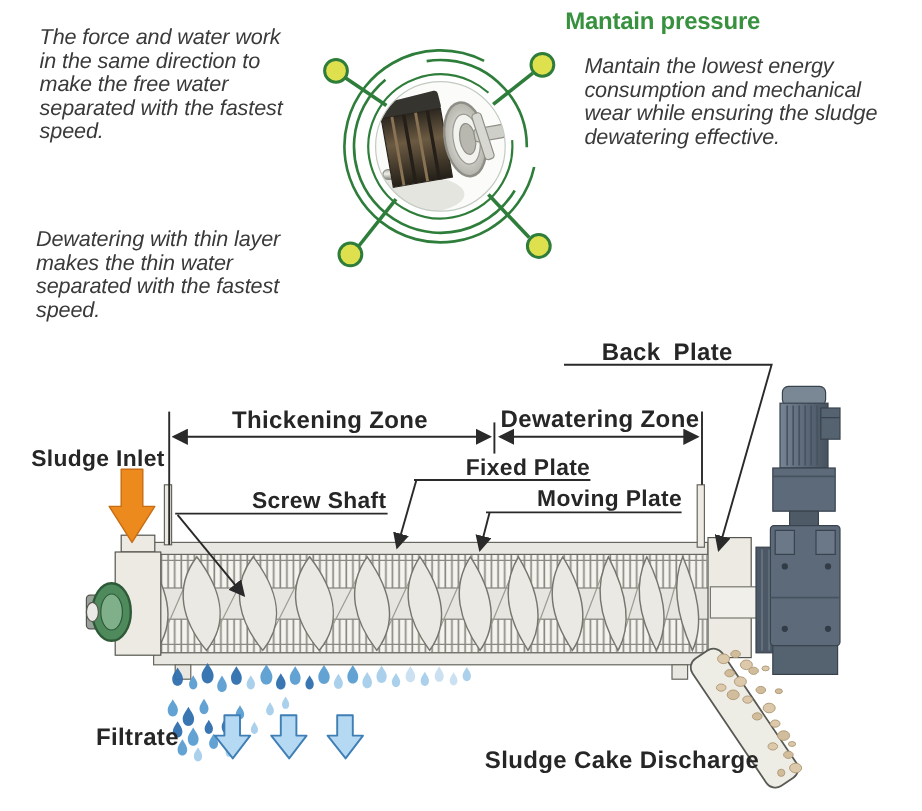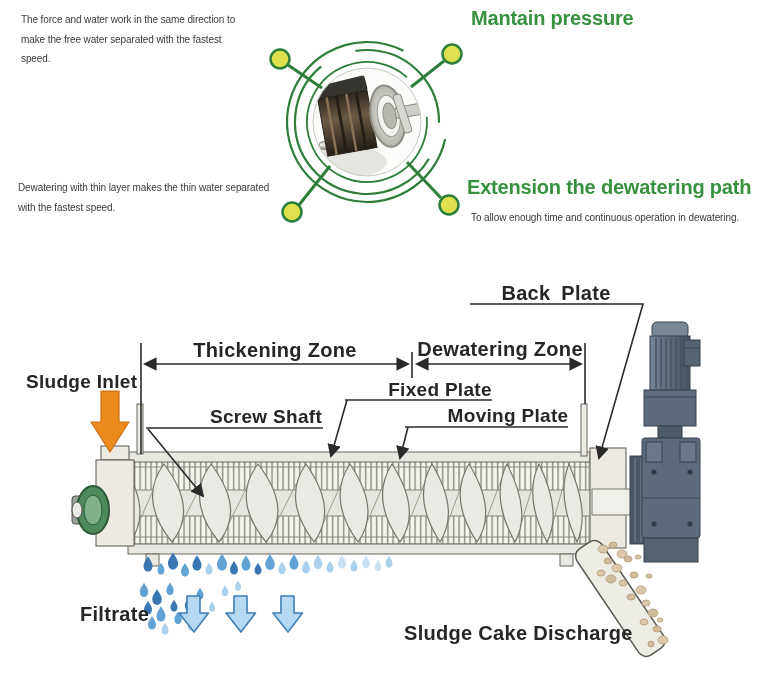--- a/index.html
+++ b/index.html
@@ -6,21 +6,21 @@
   .stage{
     position:relative;width:768px;height:676px;background:#ffffff;overflow:hidden;
     font-family:"Liberation Sans", sans-serif;
   }
   .stage svg{position:absolute;left:0;top:0;}
   .feature{position:absolute;}
   .f-title{
     font-size:20px;font-weight:bold;color:#38913f;letter-spacing:-0.2px;margin:0 0 9px 0;
   }
   .f-body{
-    font-size:10px;line-height:19.5px;color:#3a3a3a;margin:4px;letter-spacing:-0.1px;
+    font-size:18px;line-height:19.5px;color:#3a3a3a;margin:16px;letter-spacing:-0.1px;font-style:italic;
   }
   .f-tl{left:17px;top:6px;width:240px;}
   .f-tr{left:471px;top:7px;width:292px;}
   .f-ml{left:14px;top:174px;width:268px;}
   .f-mr{left:467px;top:176px;width:300px;}
   text.dlabel{
     font-family:"Liberation Sans", sans-serif;font-weight:bold;fill:#262626;
     letter-spacing:0.3px;
   }
 </style>
@@ -289,22 +289,19 @@
   <text class="dlabel" x="508" y="422" font-size="19" text-anchor="middle">Moving Plate</text>
   <text class="dlabel" x="80" y="621" font-size="20">Filtrate</text>
   <text class="dlabel" x="404" y="640" font-size="20">Sludge Cake Discharge</text>
 </svg>
 
 <div class="feature f-tl">
   <p class="f-body">The force and water work in the same direction to make the free water separated with the fastest speed.</p>
 </div>
 <div class="feature f-tr">
   <div class="f-title">Mantain pressure</div>
+  <p class="f-body">Mantain the lowest energy consumption and mechanical wear while ensuring the sludge dewatering effective.</p>
 </div>
 <div class="feature f-ml">
   <p class="f-body">Dewatering with thin layer makes the thin water separated with the fastest speed.</p>
 </div>
-<div class="feature f-mr">
-  <div class="f-title">Extension the dewatering path</div>
-  <p class="f-body">To allow enough time and continuous operation in dewatering.</p>
+
 </div>
 
-</div>
-
 </body></html>

